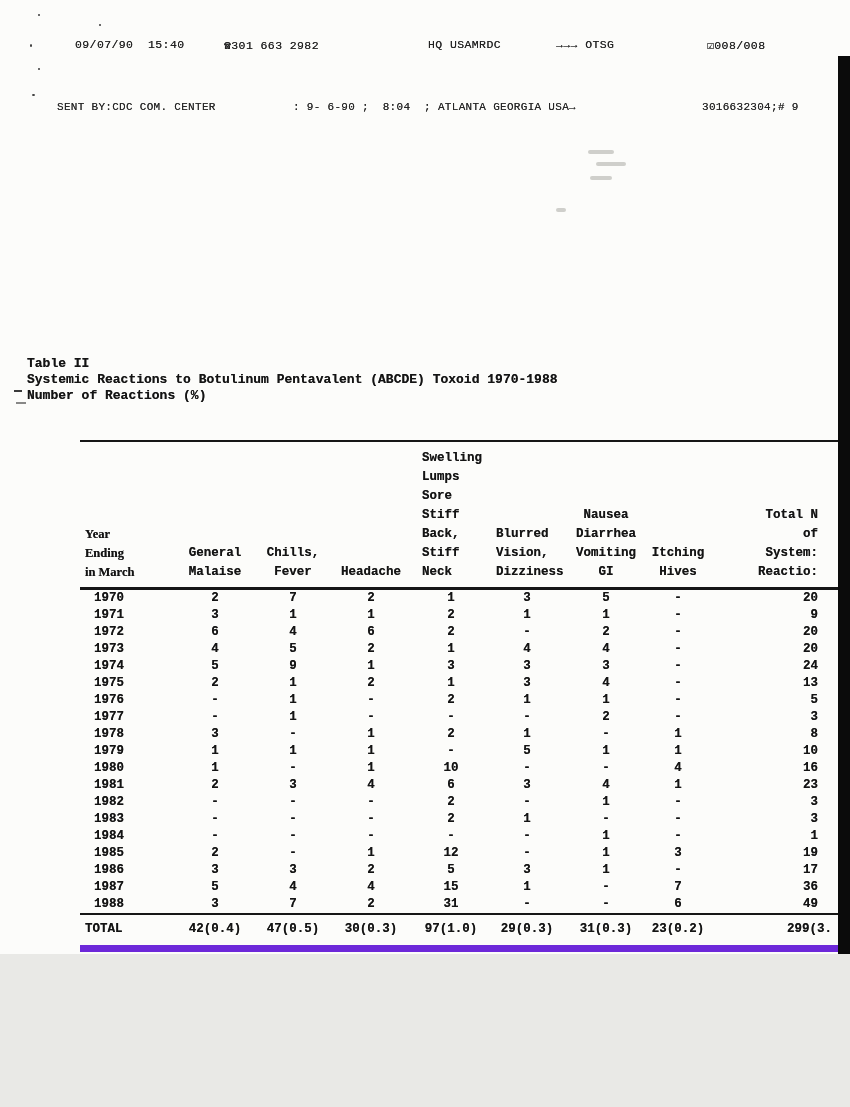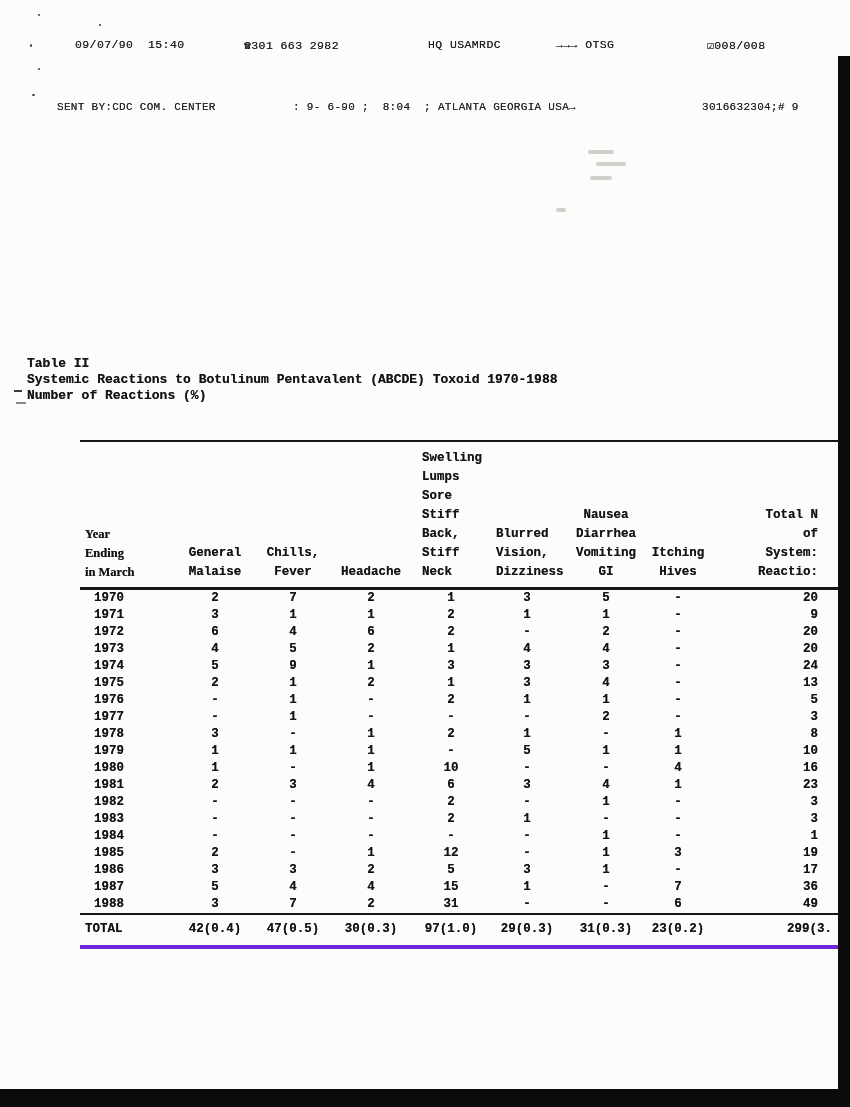--- a/index.html
+++ b/index.html
@@ -2,40 +2,40 @@
 <html><head>
 <meta charset="utf-8">
 <style>
   * { margin:0; padding:0; box-sizing:border-box; }
   html,body { width:850px; height:1107px; }
   body {
     font-family:"Liberation Mono","DejaVu Sans Mono",monospace;
     background:#e9e9e6;
   }
   .page {
-    position:relative; width:850px; height:1107px;
+    position:relative; width:850px; height:954px;
     background:#fcfcfa; overflow:hidden; color:#1c1c1c;
     text-shadow:0 0 0.5px rgba(25,25,25,0.75);
   }
   
   .fax-span { position:absolute; font-size:11.5px; white-space:pre; letter-spacing:0.4px; color:#222; }
   .sent-span { position:absolute; font-size:11px; white-space:pre; letter-spacing:0.3px; color:#262626; }
   
   .title-block { position:absolute; top:356px; left:0; width:850px; text-align:left; font-weight:bold;margin-left:27px; }
   .title-line { font-size:13px; line-height:16px; color:#141414; }
   
   .table-wrap { position:absolute; top:440px; left:80px; width:770px; }
   table {
     width:770px; border-collapse:collapse; table-layout:fixed;
     font-size:12.5px; font-weight:bold; color:#141414;
     border-top:2px solid #161616;
   }
   thead tr { border-bottom:3px solid #161616; }
   tbody { border-bottom:2px solid #161616; }
-  tfoot tr { border-bottom:4px solid #6d28d9; }
+  tfoot tr { border-bottom:7px solid #6d28d9; }
   th, td { text-align:center; padding:0 2px; }
   thead th {
     white-space:pre-line; vertical-align:bottom;
     font-weight:bold; line-height:19px; padding-top:7px; padding-bottom:5px;
   }
   tbody td { line-height:17px; }
   tfoot td { padding-top:7px; padding-bottom:9px; }
   th.c0 { width:92px; text-align:left; padding-left:5px;font-family:Liberation Serif, serif; }
   th.c1 { width:86px; }
   th.c2 { width:70px; }
@@ -54,21 +54,21 @@
   .noise { position:absolute; background:#3a3a3a; border-radius:50%; }
   .smudge { position:absolute; background:#9a9a94; opacity:0.45; border-radius:2px; filter:blur(0.6px); }
 </style>
 </head>
 <body>
 
 <div class="page">
 
   <div>
     <span class="fax-span" style="left:75px; top:38px;">09/07/90  15:40</span>
-    <span class="fax-span" style="left:244px; top:38px;">☎301 663 2982</span>
+    <span class="fax-span" style="left:224px; top:38px;">☎301 663 2982</span>
     <span class="fax-span" style="left:428px; top:38px;">HQ USAMRDC</span>
     <span class="fax-span" style="left:556px; top:38px;">→→→ OTSG</span>
     <span class="fax-span" style="left:707px; top:38px;">☑008/008</span>
   </div>
 
   <div>
     <span class="sent-span" style="left:57px; top:101px;">SENT BY:CDC COM. CENTER</span>
     <span class="sent-span" style="left:293px; top:101px;">: 9- 6-90 ;  8:04  ; ATLANTA GEORGIA USA→</span>
     <span class="sent-span" style="left:702px; top:101px;">3016632304;# 9</span>
   </div>

